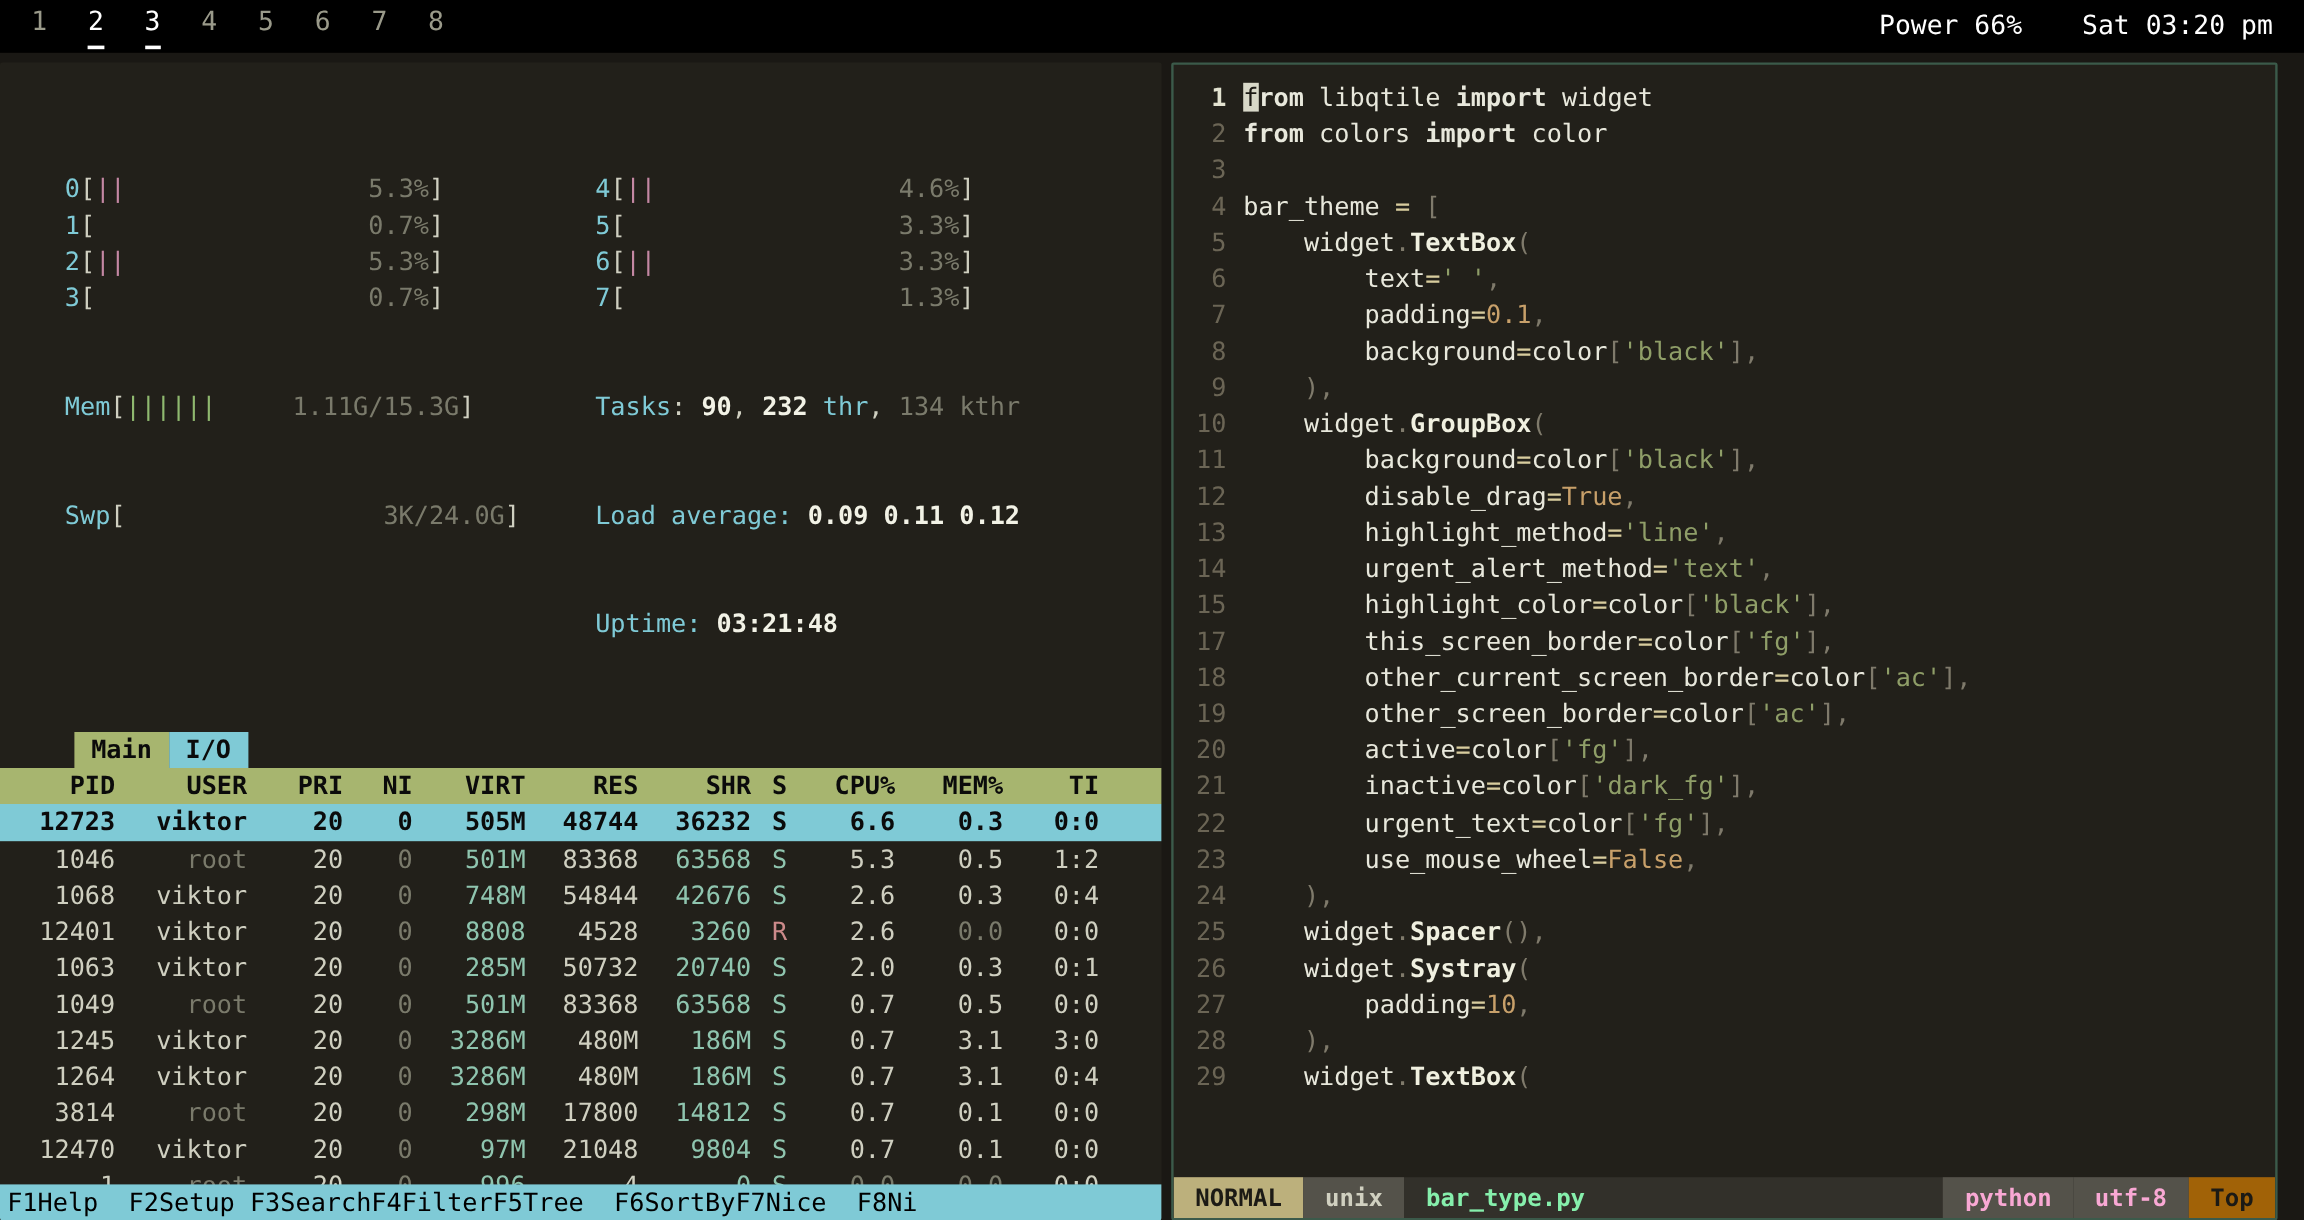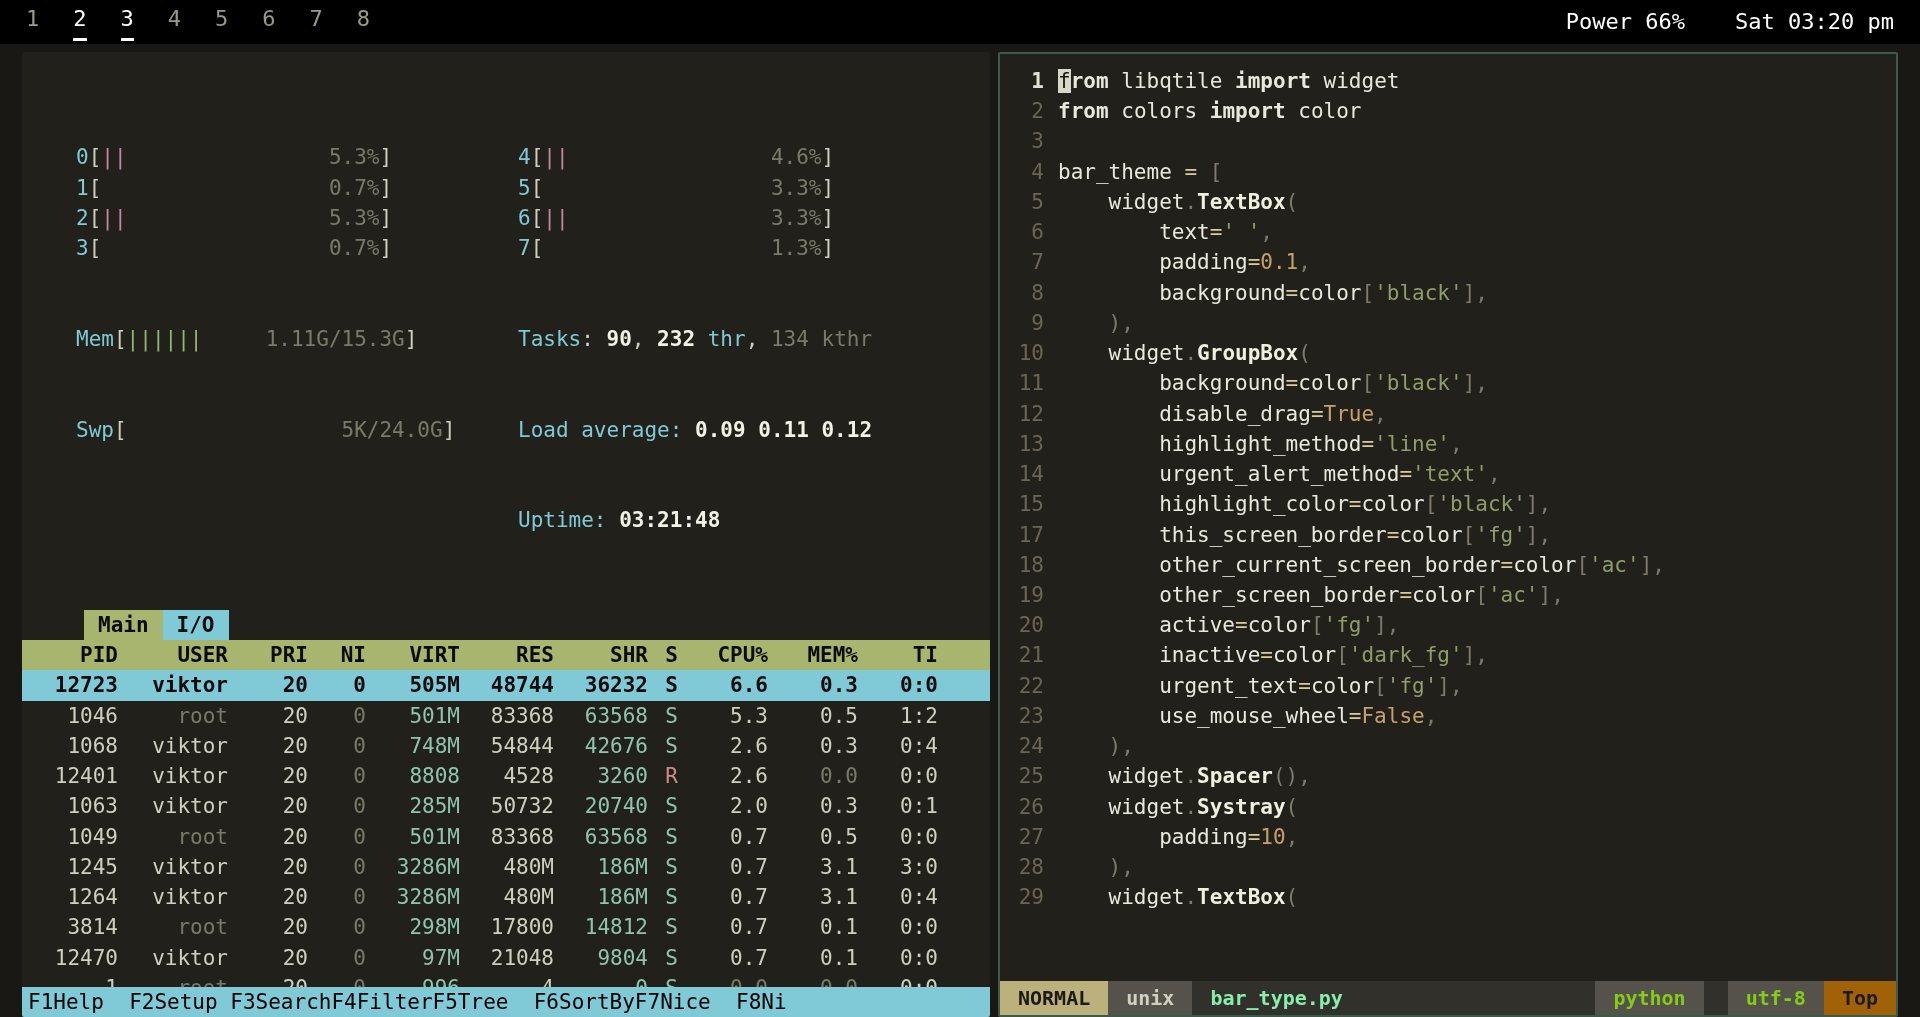--- a/index.html
+++ b/index.html
@@ -6,21 +6,21 @@
   html,body { width:1920px; height:1017px; background:#1a1814; color:#cfcfc0; font-family:ui-monospace,Menlo,Consolas,monospace; font-size:21px; line-height:1.44; overflow:hidden; }
   .topbar { height:44px; background:#000; display:flex; align-items:center; padding:0 26px; font-size:22px; }
   .ws { display:flex; gap:34px; }
   .ws span { color:#9a9a8a; cursor:pointer; }
   .ws span.on { color:#fff; border-bottom:3px solid #fff; padding-bottom:4px; }
   .spacer { flex:1; }
   .power,.clock { color:#fff; }
   .clock { margin-left:50px; }
   .desk { display:flex; height:calc(100% - 44px); gap:8px; padding:8px 0 0 0; }
   .pane { background:#22201a; border-radius:2px; overflow:hidden; position:relative; }
-  .pane.left { width:968px; margin-left:22px; }
+  .pane.left { width:968px; }
   .pane.right { flex:1; margin-right:22px; border:2px solid #3b5a4a; }
   
   .meters { padding:30px 30px 10px 54px; font-family:inherit; white-space:pre; }
   .mrow { display:flex; }
   .mcol { flex:1; }
   .mlbl { color:#7fcad6; }
   .mval { color:#7a7a6b; }
   .bold-white { color:#f2f2e6; font-weight:bold; }
   .tabs { display:flex; margin:4px 0 0 62px; }
   .tabs div { padding:0 14px;text-align:right; }
@@ -50,21 +50,21 @@
   .num,.bool { color:#c8a06a; }
   .str { color:#8f9e68; }
   .punct { color:#7f7a6b; }
   .cursor { background:#d8d8c8; color:#1b1914; }
   .status { position:absolute; bottom:0; left:0; right:0; height:34px; background:#32302a; display:flex; align-items:center; font-weight:bold; font-size:20px; }
   .seg { padding:0 18px; height:100%; display:flex; align-items:center; }
   .seg.mode { background:#bcb07c; color:#1c1a15; }
   .seg.unix { background:#54524a; color:#d0d0c0; }
   .seg.file { color:#86efac; }
   .status .spacer { flex:1; }
-  .seg.enc,.seg.ft { color:#84cc16; background:#54524a;margin-left:24px; }
+  .seg.enc,.seg.ft { color:#f9a8d4; background:#54524a; }
   .seg.top { background:#a16207; color:#1c1a15; }
 </style>
 </head>
 <body>
 
 <div class="topbar">
   <div class="ws" id="ws">
       <span>1</span>
       <span class="on">2</span>
       <span class="on">3</span>
@@ -82,21 +82,21 @@
 <div class="desk">
 
   <div class="pane left">
     <div class="meters">
       <div class="mrow" id="cpu-row"><div class="mcol"><div><span class="mlbl">0</span>[<span style="color:#c487a3">||</span>                <span class="mval">5.3%</span>]</div><div><span class="mlbl">1</span>[<span style="color:#c487a3"></span>                  <span class="mval">0.7%</span>]</div><div><span class="mlbl">2</span>[<span style="color:#c487a3">||</span>                <span class="mval">5.3%</span>]</div><div><span class="mlbl">3</span>[<span style="color:#c487a3"></span>                  <span class="mval">0.7%</span>]</div></div><div class="mcol"><div><span class="mlbl">4</span>[<span style="color:#c487a3">||</span>                <span class="mval">4.6%</span>]</div><div><span class="mlbl">5</span>[<span style="color:#c487a3"></span>                  <span class="mval">3.3%</span>]</div><div><span class="mlbl">6</span>[<span style="color:#c487a3">||</span>                <span class="mval">3.3%</span>]</div><div><span class="mlbl">7</span>[<span style="color:#c487a3"></span>                  <span class="mval">1.3%</span>]</div></div></div>
       <div class="mrow">
         <div class="mcol"><span class="mlbl">Mem</span>[<span style="color:#8fb96f"></span><span style="color:#8fb96f">||||||</span>     <span class="mval">1.11G/15.3G</span>]  </div>
         <div class="mcol"><span class="mlbl">Tasks</span>: <span class="bold-white">90</span>, <span class="bold-white">232</span> <span class="mlbl">thr</span>, <span class="mval">134</span> <span class="mval">kthr</span></div>
       </div>
       <div class="mrow">
-        <div class="mcol"><span class="mlbl">Swp</span>[                 <span class="mval">5K/24.0G</span>]  </div>
+        <div class="mcol"><span class="mlbl">Swp</span>[                 <span class="mval">3K/24.0G</span>]  </div>
         <div class="mcol"><span class="mlbl">Load average:</span> <span class="bold-white">0.09 0.11 0.12</span></div>
       </div>
       <div class="mrow">
         <div class="mcol"></div>
         <div class="mcol"><span class="mlbl">Uptime:</span> <span class="bold-white">03:21:48</span></div>
       </div>
     </div>
     <div class="tabs">
       <div class="main">Main</div>
       <div class="io">I/O</div>

